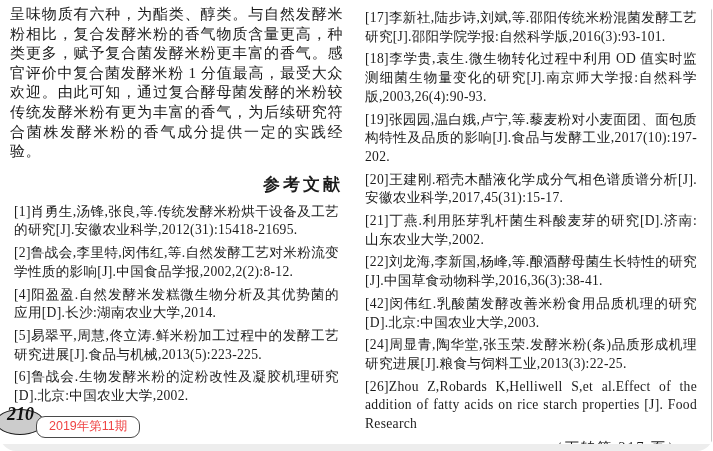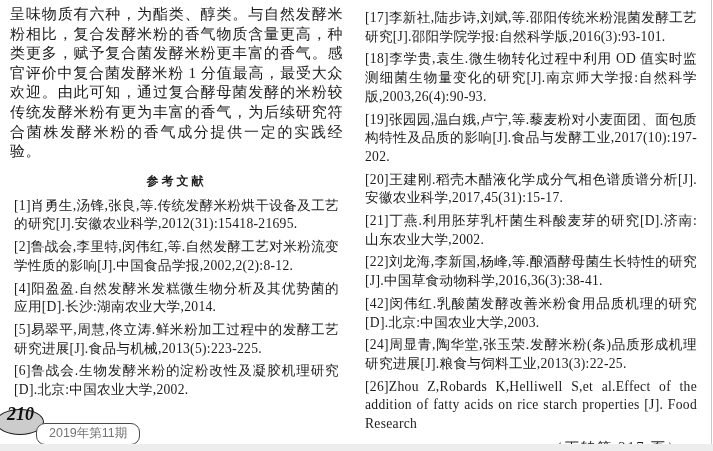--- a/index.html
+++ b/index.html
@@ -8,41 +8,42 @@
     background: #ffffff;
   }
   .page {
     position: relative;
     width: 713px;
     height: 451px;
     background: #ffffff;
     font-family: "Liberation Serif", "DejaVu Serif", serif;
     color: #1b1b1b;
     overflow: hidden;
+    border-radius: 16px;
   }
   .col {
     position: absolute;
     top: 5px;
   }
   .col-left  { left: 10px;  width: 333px; }
   .col-right { left: 361px; width: 340px; }
 
   .body-text {
     margin: 0;
     font-size: 15px;
     line-height: 19.6px;
     text-align: justify;
     text-justify: inter-character;
     letter-spacing: 0.4px;
   }
   .refs-heading {
     margin: 11px 0 7px 0;
-    font-size: 12px;
+    font-size: 17px;
     font-weight: bold;
-    text-align: center;
+    text-align: right;
     letter-spacing: 3px;
   }
   .ref {
     margin: 4px;
     font-size: 13.6px;
     line-height: 18.7px;
     text-align: justify;
     text-justify: inter-character;
     letter-spacing: 0.3px;
   }
@@ -78,28 +79,28 @@
     top: -1px;
     font-size: 18px;
     font-weight: bold;
     font-style: italic;
     color: #111;
     font-family: "Liberation Serif", "DejaVu Serif", serif;
   }
   .issue-badge {
     position: absolute;
     left: 36px;
-    top: 18px;
+    top: 11px;
     padding: 1px 12px 2px 12px;
     border: 1.5px solid #4a4a4a;
     border-radius: 9px;
     background: #ffffff;
     font-family: "Liberation Sans", "DejaVu Sans", sans-serif;
     font-size: 12.5px;
-    color: #737373;
+    color: #ef4444;
     white-space: nowrap;
   }
 
   .right-edge {
     position: absolute;
     right: 1px;
     top: 0;
     width: 1px;
     height: 451px;
     background: #c9c9c9;

